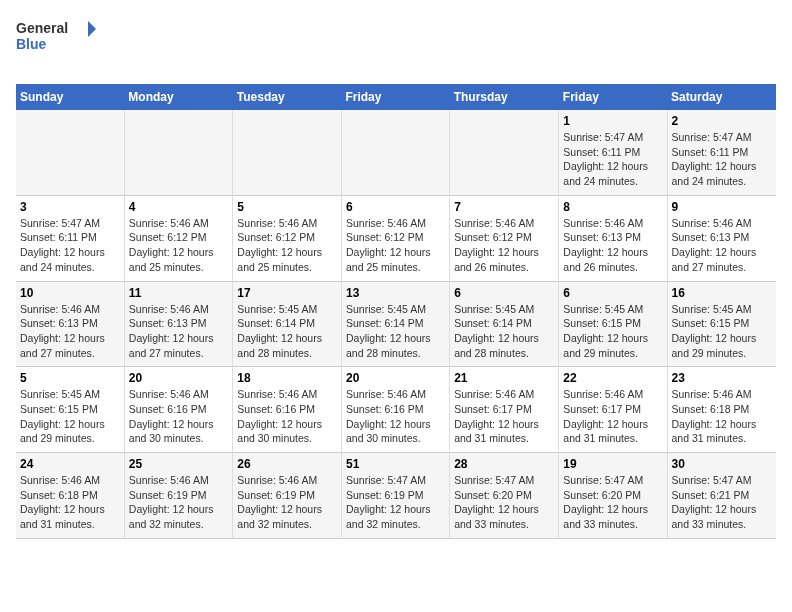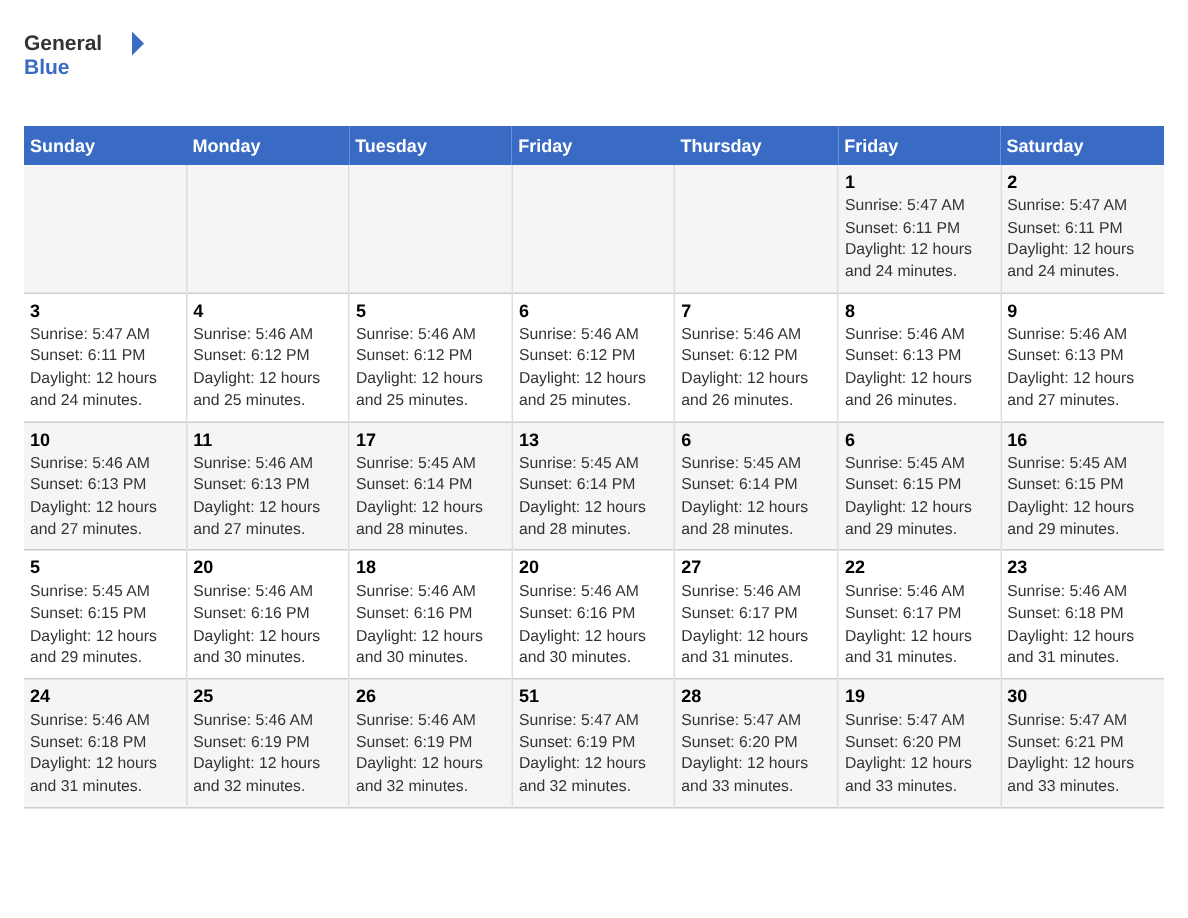--- a/index.html
+++ b/index.html
@@ -235,21 +235,21 @@
 Sunset: 6:16 PM
 Daylight: 12 hours and 30 minutes.</div>
         </td>
         <td>
           <div class="day-number">20</div>
           <div class="day-info" style="white-space: pre-line;">Sunrise: 5:46 AM
 Sunset: 6:16 PM
 Daylight: 12 hours and 30 minutes.</div>
         </td>
         <td>
-          <div class="day-number">27</div>
+          <div class="day-number">21</div>
           <div class="day-info" style="white-space: pre-line;">Sunrise: 5:46 AM
 Sunset: 6:17 PM
 Daylight: 12 hours and 31 minutes.</div>
         </td>
         <td>
           <div class="day-number">22</div>
           <div class="day-info" style="white-space: pre-line;">Sunrise: 5:46 AM
 Sunset: 6:17 PM
 Daylight: 12 hours and 31 minutes.</div>
         </td>

